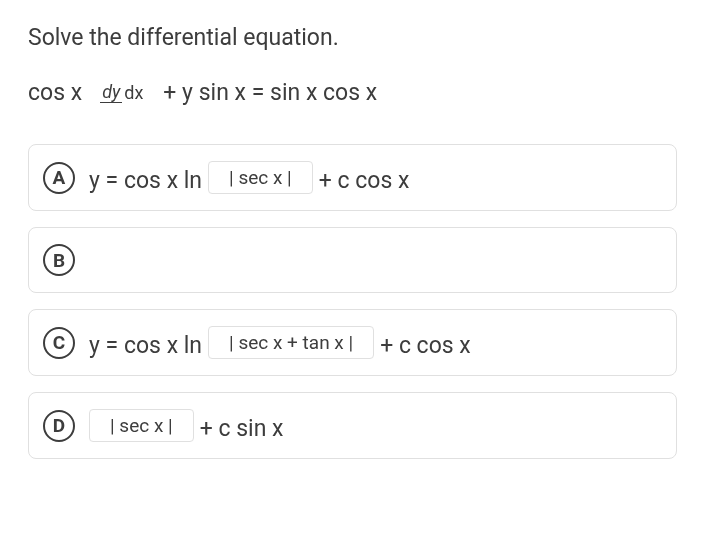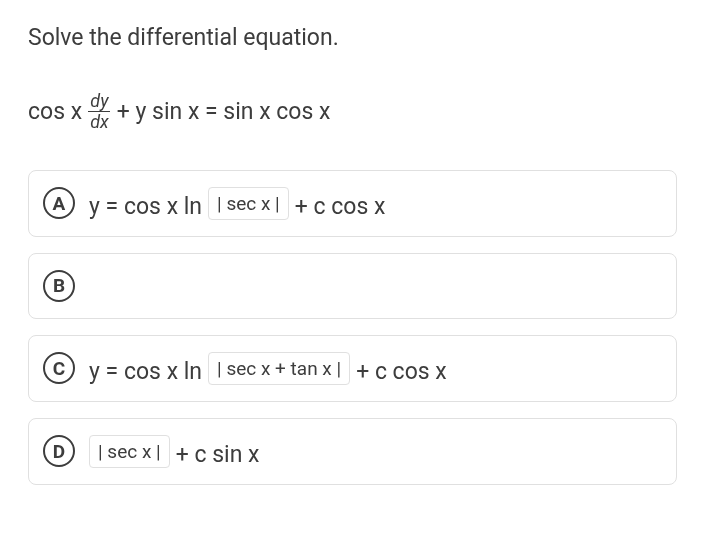--- a/index.html
+++ b/index.html
@@ -11,48 +11,47 @@
       font-family: -apple-system, BlinkMacSystemFont, "Segoe UI", Roboto, sans-serif;
       background: #ffffff;
       padding: 24px 28px;
       width: 705px;
       color: #3d3d3d;
     }
     .question-prompt {
       font-size: 23px;
       font-weight: 400;
       color: #3d3d3d;
-      margin-bottom: 40px;
+      margin-bottom: 28px;
     }
     .equation {
       font-size: 23px;
       color: #3d3d3d;
       font-weight: 400;
       margin-bottom: 38px;
       display: flex;
       align-items: center;
       gap: 4px;
     }
     .fraction {
       display: inline-flex;
-      flex-direction: column;
+      flex-direction: row;
       align-items: center;
       vertical-align: middle;
       font-size: 18px;
-      margin: 0 2px;
+      margin: 0 14px;
     }
     .fraction .num {
       border-bottom: 1px solid #3d3d3d;
       padding: 0 2px;
       font-style: italic;
       line-height: 1.1;
     }
     .fraction .den {
       padding: 0 2px;
-      font-style: italic;
       line-height: 1.1;
     }
     .choices {
       display: flex;
       flex-direction: column;
       gap: 16px;
     }
     .choice {
       border: 1px solid #e0e0e0;
       border-radius: 8px;
@@ -79,21 +78,21 @@
       font-size: 23px;
       color: #3d3d3d;
       display: flex;
       align-items: flex-end;
       gap: 6px;
       flex-wrap: wrap;
     }
     .abs-box {
       border: 1px solid #e0e0e0;
       border-radius: 4px;
-      padding: 4px 8px;
+      padding: 4px 20px;
       font-size: 19px;
       color: #3d3d3d;
       display: inline-flex;
       align-items: center;
     }
   </style>
 </head>
 <body>
 
 <div class="question-prompt">Solve the differential equation.</div>

